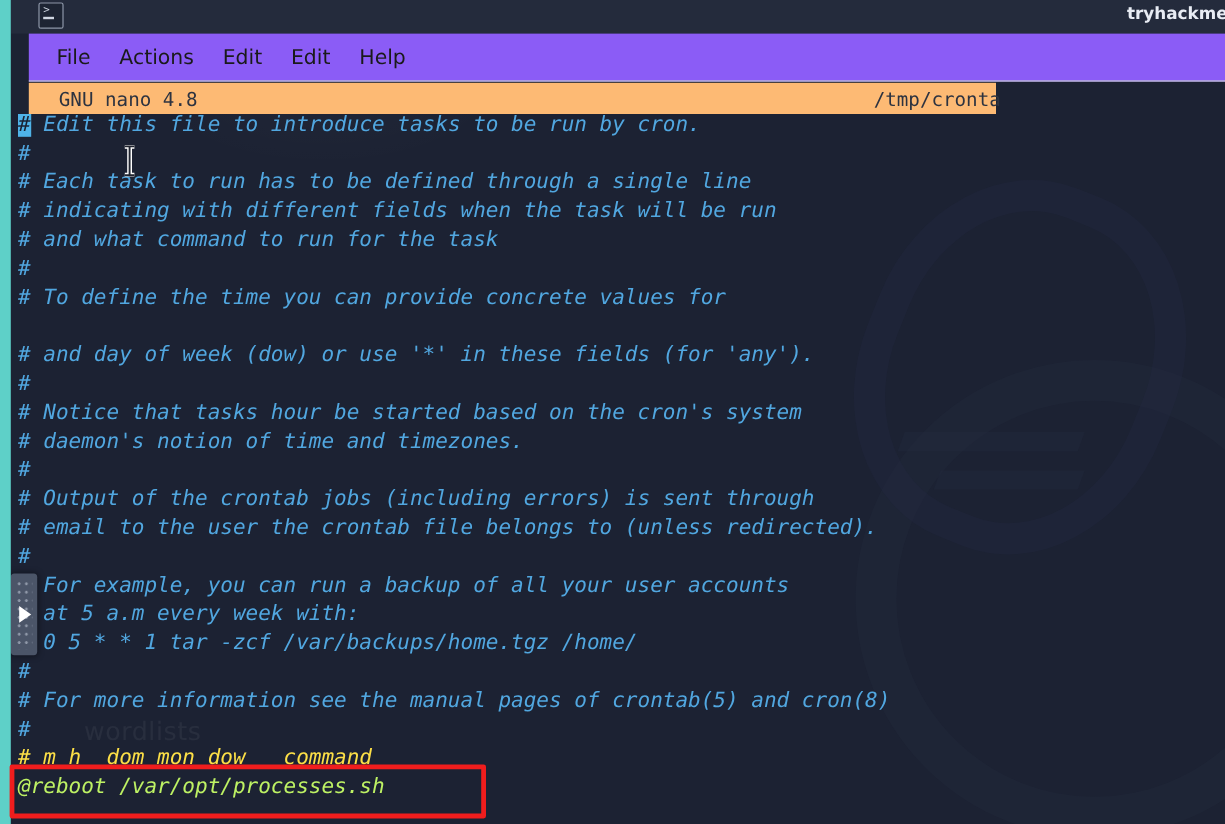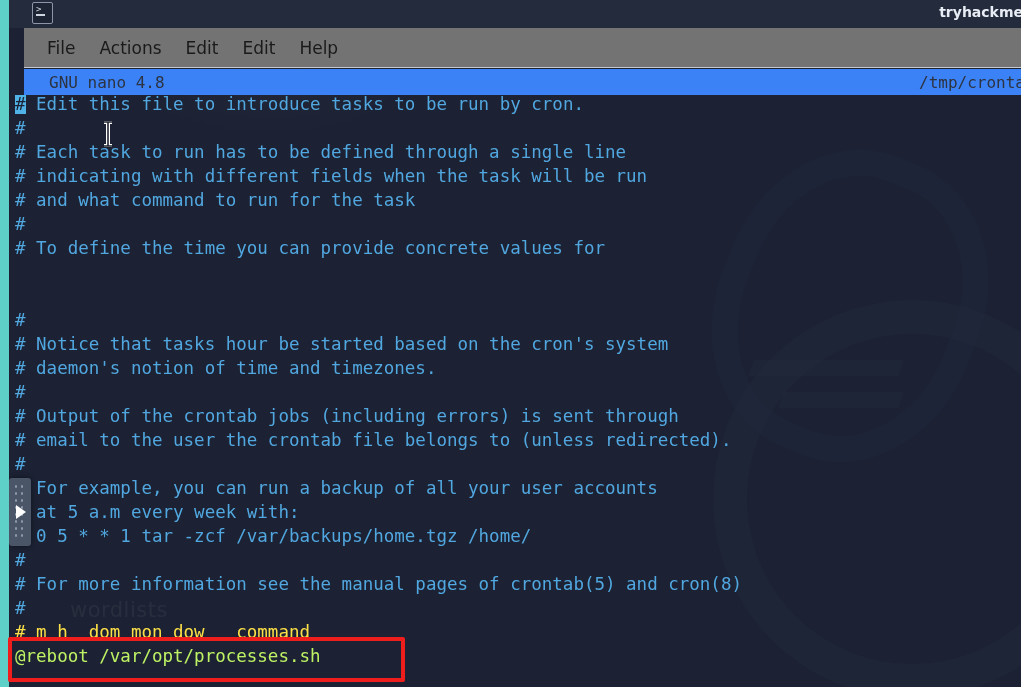--- a/index.html
+++ b/index.html
@@ -136,21 +136,21 @@
     white-space: nowrap;
   }
 
   
   #menubar {
     position: absolute;
     left: 24px;
     top: 28px;
     width: 997px;
     height: 40px;
-    background: #737373;
+    background: #8b5cf6;
     border-bottom: 1px solid #c6cbd2;
     box-sizing: border-box;
     display: flex;
     align-items: center;
     padding-left: 11px;
     z-index: 20;
   }
   .menu-item {
     font-family: "DejaVu Sans", sans-serif;
     font-size: 17px;
@@ -158,23 +158,23 @@
     padding: 2px 12px;
     cursor: default;
     white-space: nowrap;
   }
 
   
   #nano-header {
     position: absolute;
     left: 24px;
     top: 69px;
-    width: 997px;
+    width: 806px;
     height: 26px;
-    background: #3b82f6;
+    background: #fdba74;
     z-index: 20;
     box-sizing: border-box;
   }
   #nano-version {
     position: absolute;
     left: 25px;
     top: 4px;
     font-family: "DejaVu Sans Mono", monospace;
     font-size: 16px;
     color: #2d3340;
@@ -192,20 +192,21 @@
 
   
   #editor {
     position: absolute;
     left: 9px;
     top: 95px;
     width: 1012px;
     height: 592px;
     overflow: hidden;
     z-index: 15;
+    font-style: italic;
   }
   .code-line {
     position: absolute;
     left: 6px;
     font-family: "DejaVu Sans Mono", monospace;
     font-size: 17.5px;
     line-height: 18px;
     color: #51a7e0;
     white-space: pre;
     letter-spacing: 0px;
@@ -311,20 +312,21 @@
 </div>
 
 <div id="editor">
     <div class="code-line" style="top: 0px;"><span class="cursor-cell">#</span><span> Edit this file to introduce tasks to be run by cron.</span></div>
     <div class="code-line" style="top: 24px;">#</div>
     <div class="code-line" style="top: 48px; text-align: right;"># Each task to run has to be defined through a single line</div>
     <div class="code-line" style="top: 72px;"># indicating with different fields when the task will be run</div>
     <div class="code-line" style="top: 96px;"># and what command to run for the task</div>
     <div class="code-line" style="top: 120px;">#</div>
     <div class="code-line" style="top: 144px;"># To define the time you can provide concrete values for</div>
+    <div class="code-line" style="top: 192px;"># and day of week (dow) or use '*' in these fields (for 'any').</div>
     <div class="code-line" style="top: 216px;">#</div>
     <div class="code-line" style="top: 240px;"># Notice that tasks hour be started based on the cron's system</div>
     <div class="code-line" style="top: 264px;"># daemon's notion of time and timezones.</div>
     <div class="code-line" style="top: 288px;">#</div>
     <div class="code-line" style="top: 312px; text-align: center;"># Output of the crontab jobs (including errors) is sent through</div>
     <div class="code-line" style="top: 336px;"># email to the user the crontab file belongs to (unless redirected).</div>
     <div class="code-line" style="top: 360px;">#</div>
     <div class="code-line" style="top: 384px;"># For example, you can run a backup of all your user accounts</div>
     <div class="code-line" style="top: 408px;"># at 5 a.m every week with:</div>
     <div class="code-line" style="top: 432px;"># 0 5 * * 1 tar -zcf /var/backups/home.tgz /home/</div>

